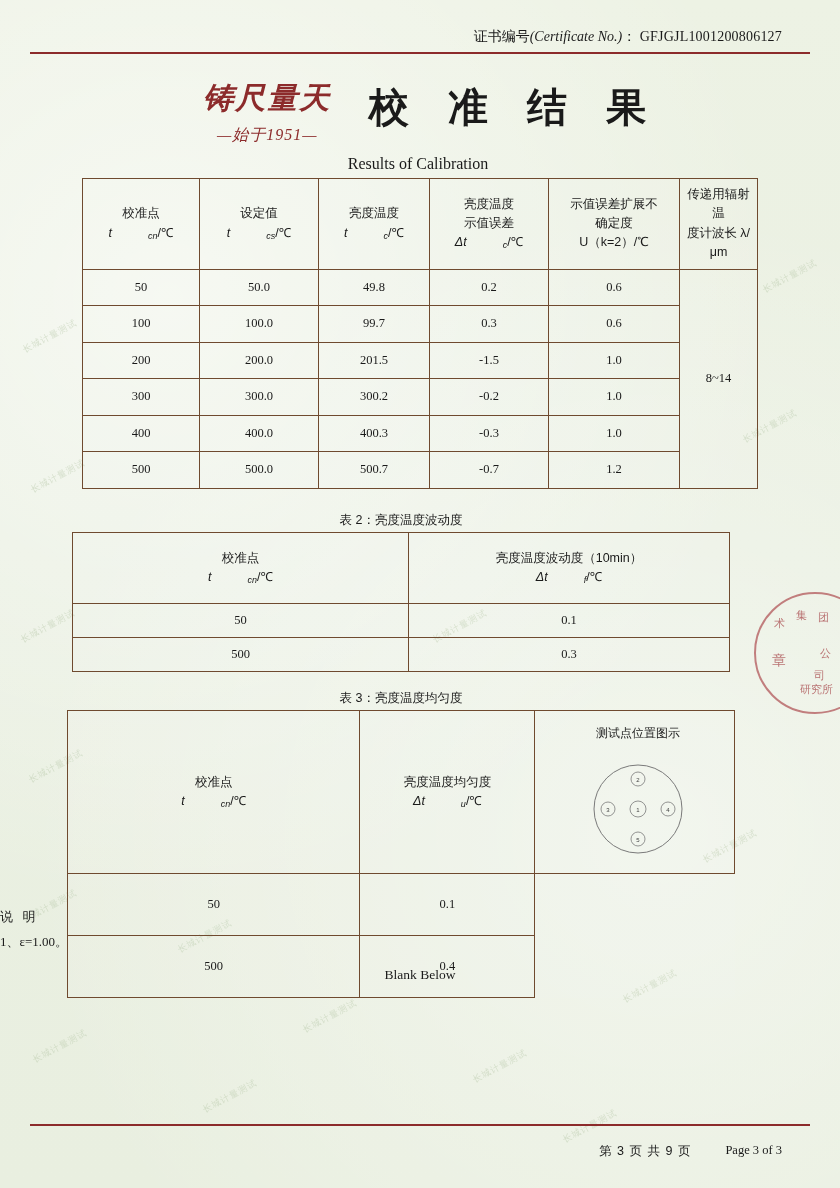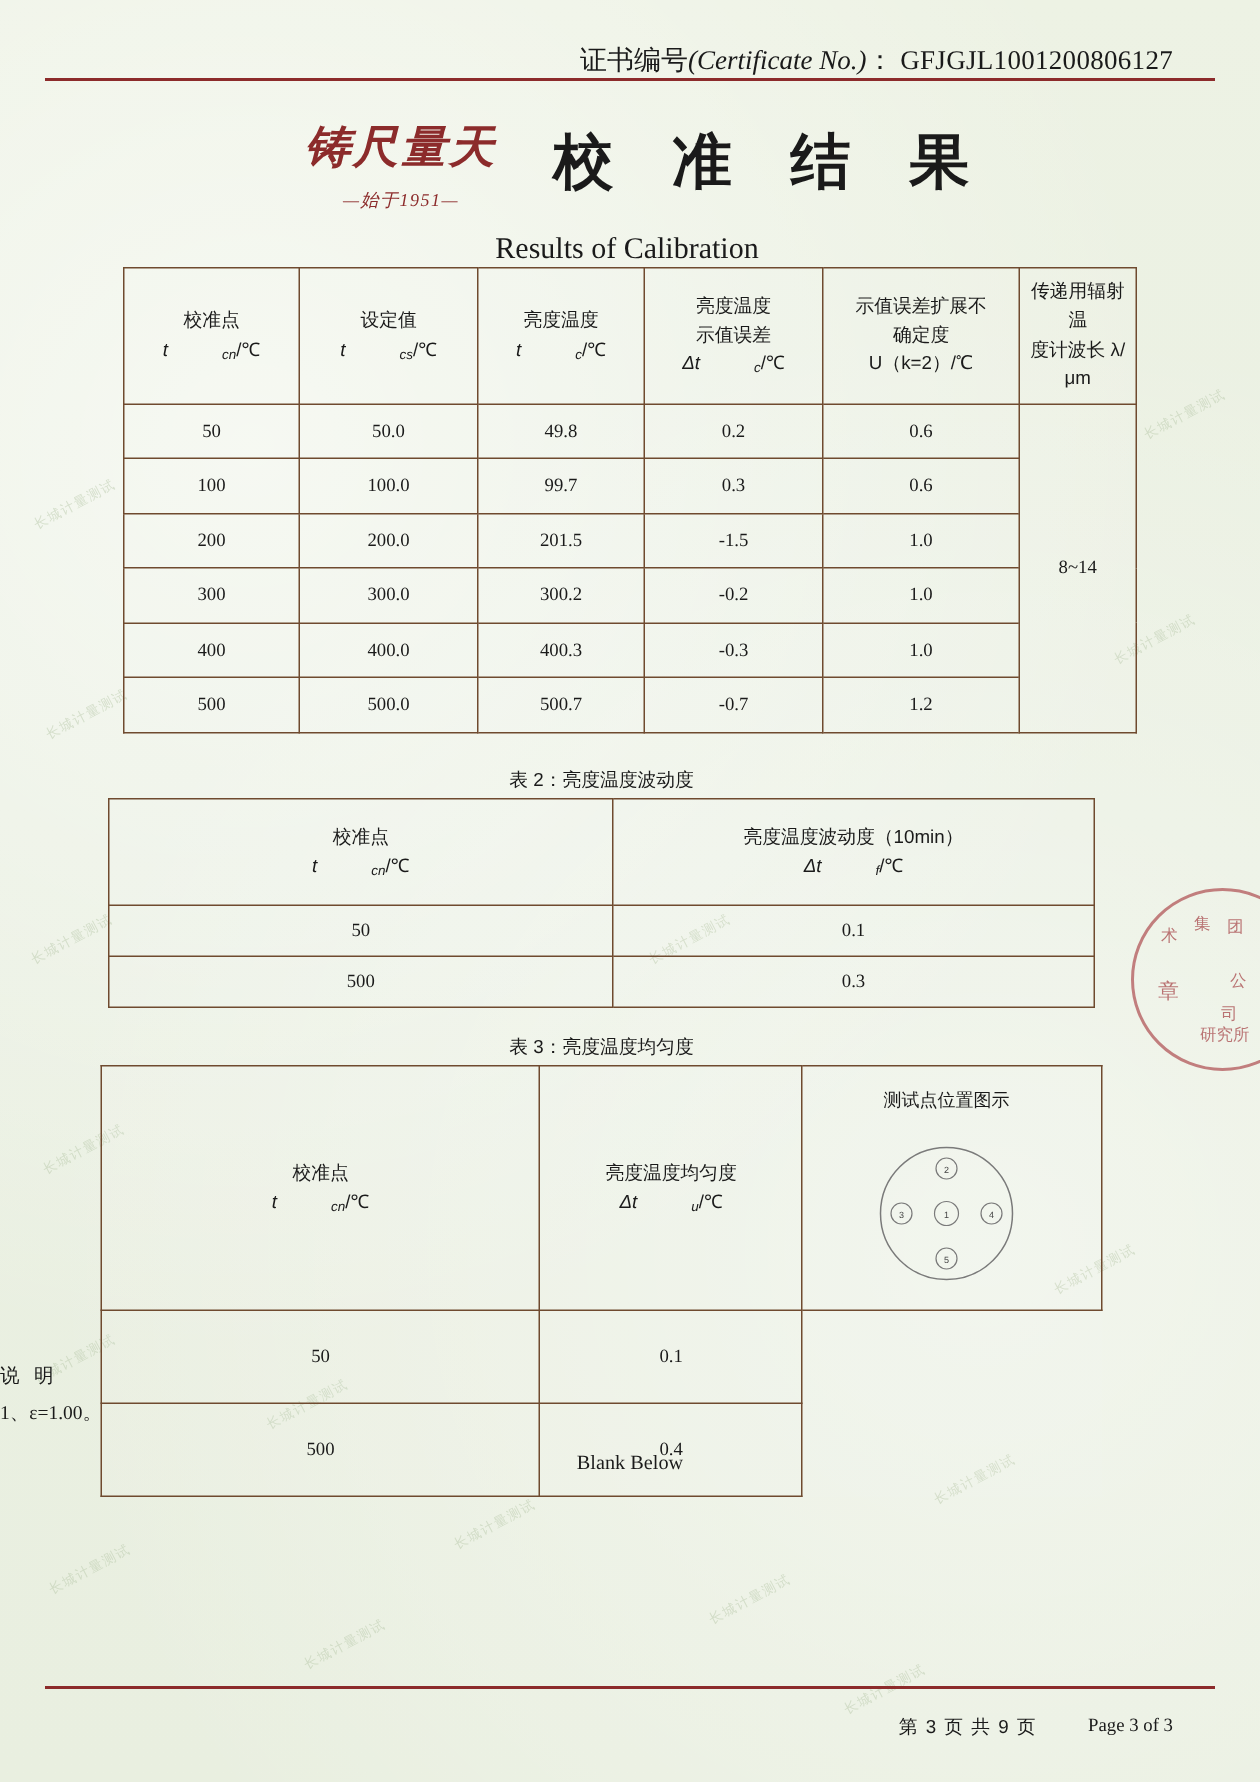--- a/index.html
+++ b/index.html
@@ -37,21 +37,21 @@
     transform: rotate(-28deg);
     white-space: nowrap;
     font-family: "Liberation Sans", sans-serif;
   }
 
   
   .cert-no {
     position: absolute;
     top: 28px;
     right: 58px;
-    font-size: 18px;
+    font-size: 14px;
     white-space: nowrap;
   }
   .cert-no .cn { font-family: "Liberation Sans", sans-serif; }
   .cert-no .it { font-style: italic; }
   .cert-no .num { font-family: "Liberation Serif", serif; letter-spacing: 0.2px; }
 
   .rule-top {
     position: absolute;
     left: 30px;
     right: 30px;
@@ -85,41 +85,41 @@
   }
   .logo-main {
     font-size: 30px;
     color: #8c2b2b;
     letter-spacing: 2px;
     font-weight: bold;
     font-family: Liberation Serif, serif;
     font-style: italic;
   }
   .logo-sub {
-    font-size: 12px;
+    font-size: 16px;
     color: #8c2b2b;
     letter-spacing: 1px;
     margin-top: 6px;
     font-family: "Liberation Serif", serif;
     font-style: italic;
   }
   .doc-title {
     font-size: 40px;
     font-weight: bold;
     letter-spacing: 14px;
     font-family: "Liberation Sans", sans-serif;
     padding-left: 14px;
     padding-top: 6px;
   }
   .doc-title-en {
     position: absolute;
     left: 0; right: 4px;
     top: 155px;
     text-align: center;
-    font-size: 20px;
+    font-size: 16px;
   }
 
   
   .tbl-caption {
     text-align: center;
     font-size: 12.5px;
     font-family: "Liberation Sans", sans-serif;
     margin-bottom: 3px;
   }
   table {
@@ -151,21 +151,21 @@
   #table3 { width: 668px; }
   #table3 .hdr td { height: 44px; }
   #table3 tbody td { height: 57px; }
 
   .diagram-cell { padding: 0; }
   .diagram {
     width: 100%;
     height: 100%;
     display: flex;
     align-items: center;
-    justify-content: flex-start;
+    justify-content: flex-end;
   }
 
   
   .notes {
     position: absolute;
     left: 0; right: 0;
     top: 905px;
     text-align: left;
     font-size: 13px;
     line-height: 1.9;

